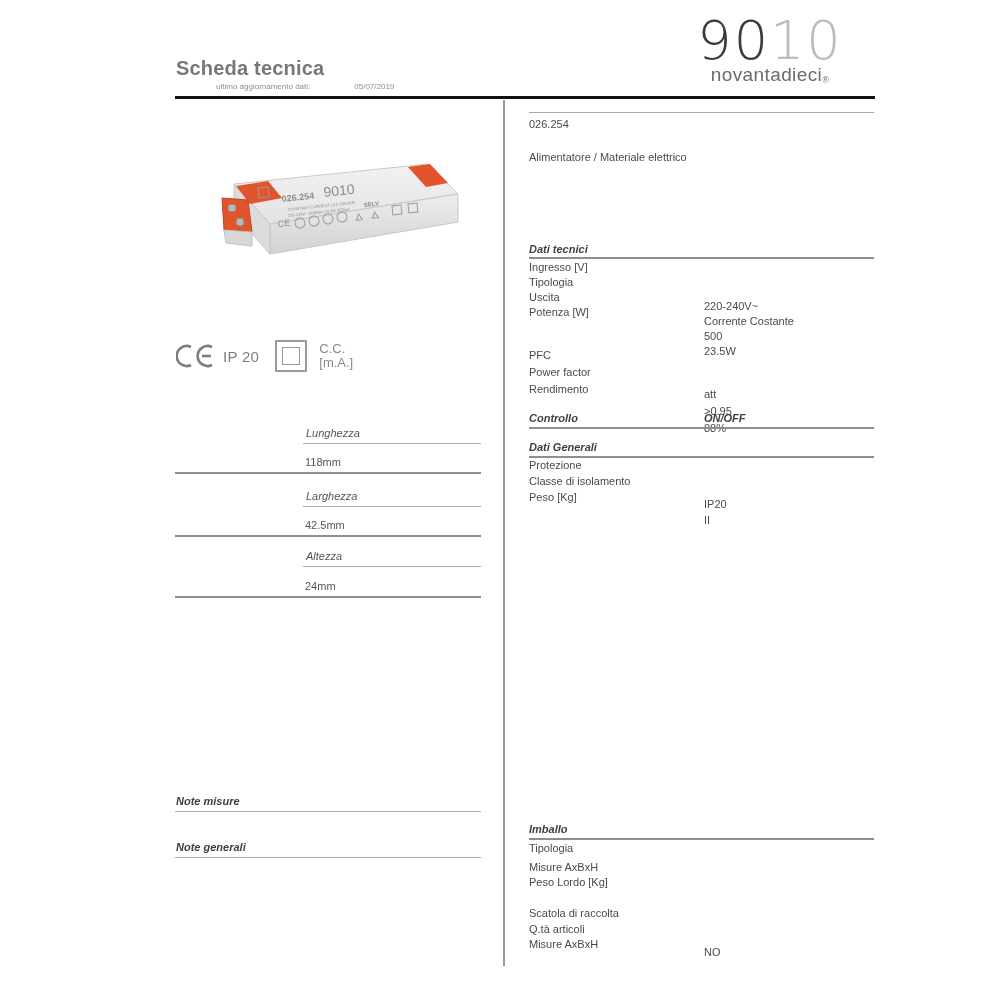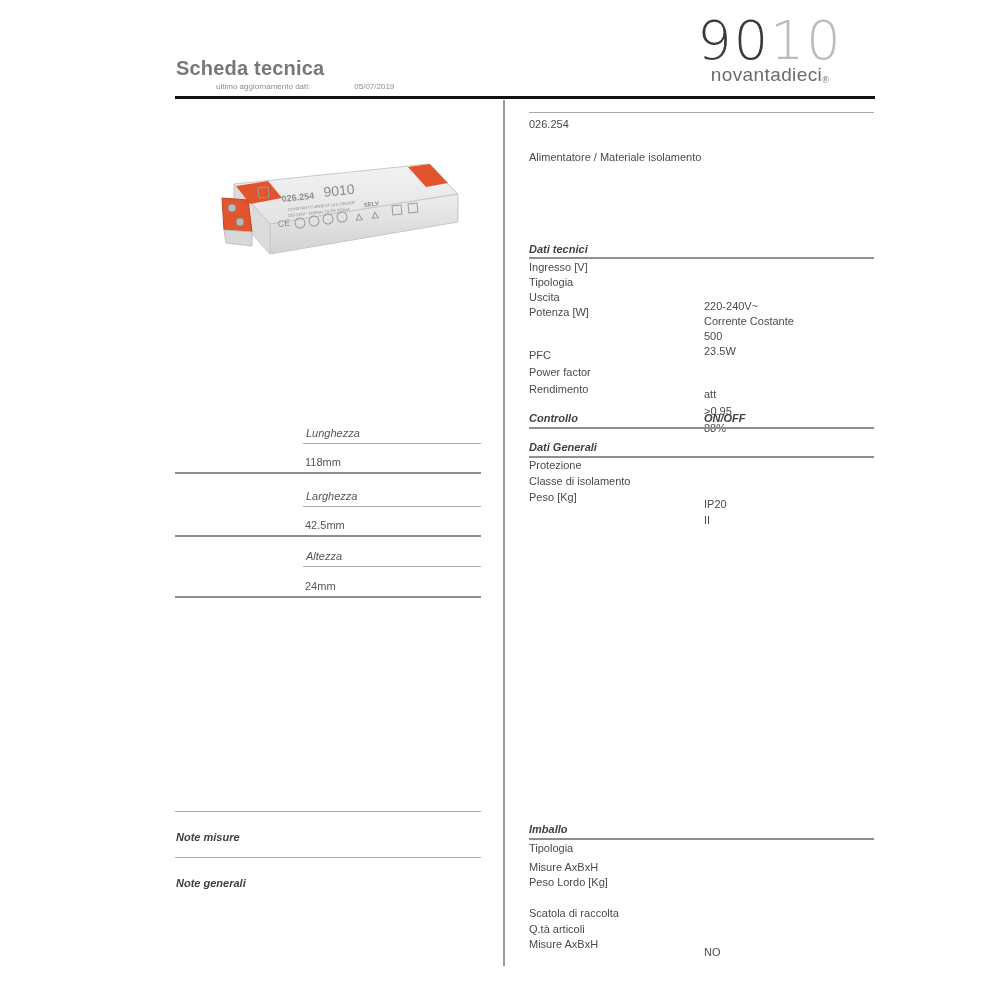--- a/index.html
+++ b/index.html
@@ -136,21 +136,20 @@
     left: 305px;
   }
 
   .note-label {
     position: absolute;
     left: 176px;
     font-size: 11px;
     font-style: italic;
     font-weight: bold;
     color: #3f3f3f;
-    margin-top: 36px;
   }
 
   
   .r-text {
     position: absolute;
     left: 529px;
     font-size: 11px;
     color: #4a4a4a;
     white-space: nowrap;
   }
@@ -246,20 +245,35 @@
         <polygon points="176,68 182,68 179,62" transform="rotate(-6 179 65)"></polygon>
         <rect x="196" y="56" width="9" height="9" transform="rotate(-6 196 56)"></rect>
         <rect x="212" y="54" width="9" height="9" transform="rotate(-6 212 54)"></rect>
       </g>
       <g fill="#8d8d8d" font-family="Liberation Sans, sans-serif">
         <text x="82" y="77" font-size="9" transform="rotate(-6 82 77)">CE</text>
       </g>
     </svg>
   </div>
 
+  <div class="symbol-row">
+    <svg class="ce-mark" width="40" height="26" viewBox="0 0 40 26">
+      <path d="M15 4 A10 10 0 1 0 15 22" fill="none" stroke="#7d7d7d" stroke-width="2.6"></path>
+      <path d="M36 4 A10 10 0 1 0 36 22" fill="none" stroke="#7d7d7d" stroke-width="2.6"></path>
+      <path d="M26 13 h9" fill="none" stroke="#7d7d7d" stroke-width="2.6"></path>
+    </svg>
+    <span class="ip-text">IP 20</span>
+    <span class="class2-sym">
+        <i></i>
+      </span>
+    <span class="cc-text">
+      <span>C.C.</span><br>
+      <span>[m.A.]</span>
+    </span>
+  </div>
 
   <div class="dim-label" style="top:427px">Lunghezza</div>
   <div class="hr" style="left:303px; top:443px; width:178px"></div>
   <div class="dim-value" style="top:456px">118mm</div>
   <div class="hr-strong" style="left:175px; top:472px; width:306px"></div>
 
   <div class="dim-label" style="top:490px">Larghezza</div>
   <div class="hr" style="left:303px; top:506px; width:178px"></div>
   <div class="dim-value" style="top:519px">42.5mm</div>
   <div class="hr-strong" style="left:175px; top:535px; width:306px"></div>
@@ -269,21 +283,21 @@
   <div class="dim-value" style="top:580px">24mm</div>
   <div class="hr-strong" style="left:175px; top:596px; width:306px"></div>
 
   <div class="note-label" style="top:795px">Note misure</div>
   <div class="hr" style="left:175px; top:811px; width:306px"></div>
   <div class="note-label" style="top:841px">Note generali</div>
   <div class="hr" style="left:175px; top:857px; width:306px"></div>
 
   <div class="hr" style="left:529px; top:112px; width:345px"></div>
   <div class="r-text" style="top:118px">026.254</div>
-  <div class="r-text" style="top:151px">Alimentatore / Materiale isolamento</div>
+  <div class="r-text" style="top:151px">Alimentatore / Materiale elettrico</div>
 
   <div class="sec-head" style="top:243px">Dati tecnici</div>
   <div class="hr-strong" style="left:529px; top:257px; width:345px"></div>
 
   <div class="r-text" style="top:261px">Ingresso [V]</div>
   <div class="r-val" style="top:261px">220-240V~</div>
   <div class="r-text" style="top:276px">Tipologia</div>
   <div class="r-val" style="top:276px">Corrente Costante</div>
   <div class="r-text" style="top:291px">Uscita</div>
   <div class="r-val" style="top:291px">500</div>

